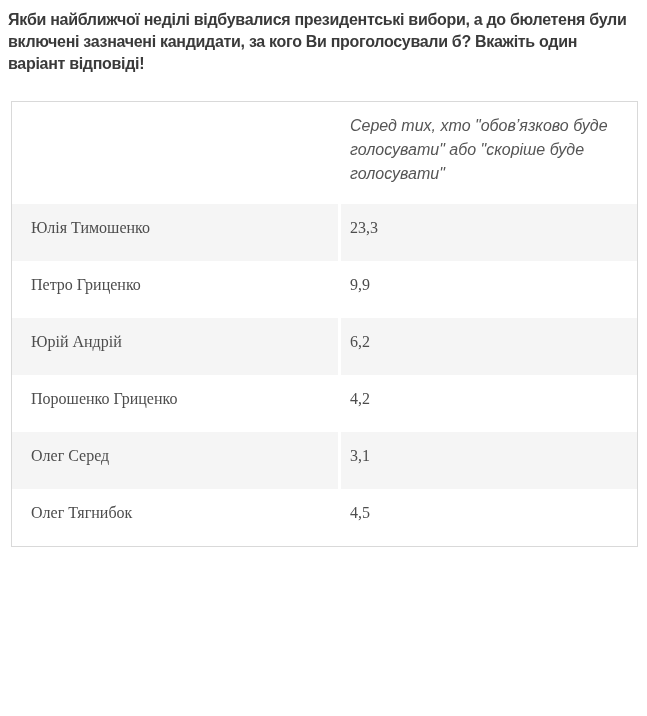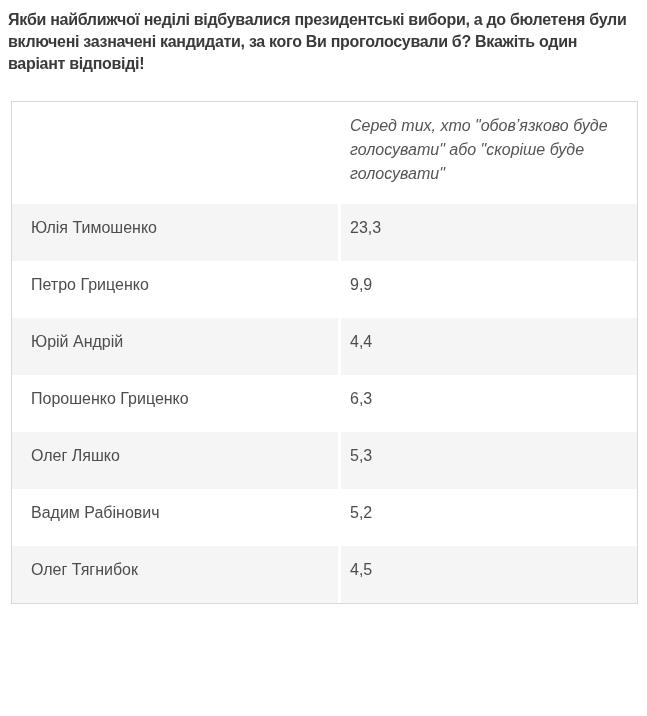--- a/index.html
+++ b/index.html
@@ -38,20 +38,21 @@
     font-style: italic;
     color: #555555;
     line-height: 24px;
     padding: 12px 18px 0 9px;
   }
   .results thead th:first-child { padding-left: 19px; }
   .results tbody td {
     height: 57px;
     padding: 14px 10px 0 19px;
     line-height: 20px;
+    font-family: Liberation Serif, serif;
   }
   .results td.val, .results th.val { border-left: 3px solid #ffffff; padding-left: 9px; }
   .results tbody tr:nth-child(odd) { background: #f5f5f5; }
 </style>
 </head>
 <body>
 
 <div class="question">Якби найближчої неділі відбувалися президентські вибори, а до бюлетеня були
 включені зазначені кандидати, за кого Ви проголосували б? Вкажіть один
 варіант відповіді!</div>
@@ -71,32 +72,28 @@
     <tr>
       <td>Юлія Тимошенко</td>
       <td class="val">23,3</td>
     </tr>
     <tr>
       <td>Петро Гриценко</td>
       <td class="val">9,9</td>
     </tr>
     <tr>
       <td>Юрій Андрій</td>
-      <td class="val">4,4</td>
+      <td class="val">6,2</td>
     </tr>
     <tr>
       <td>Порошенко Гриценко</td>
-      <td class="val">6,3</td>
+      <td class="val">4,2</td>
     </tr>
     <tr>
-      <td>Олег Ляшко</td>
-      <td class="val">5,3</td>
-    </tr>
-    <tr>
-      <td>Вадим Рабінович</td>
-      <td class="val">5,2</td>
+      <td>Олег Серед</td>
+      <td class="val">3,1</td>
     </tr>
     <tr>
       <td>Олег Тягнибок</td>
       <td class="val">4,5</td>
     </tr>
   </tbody>
 </table>
 
 </body></html>

